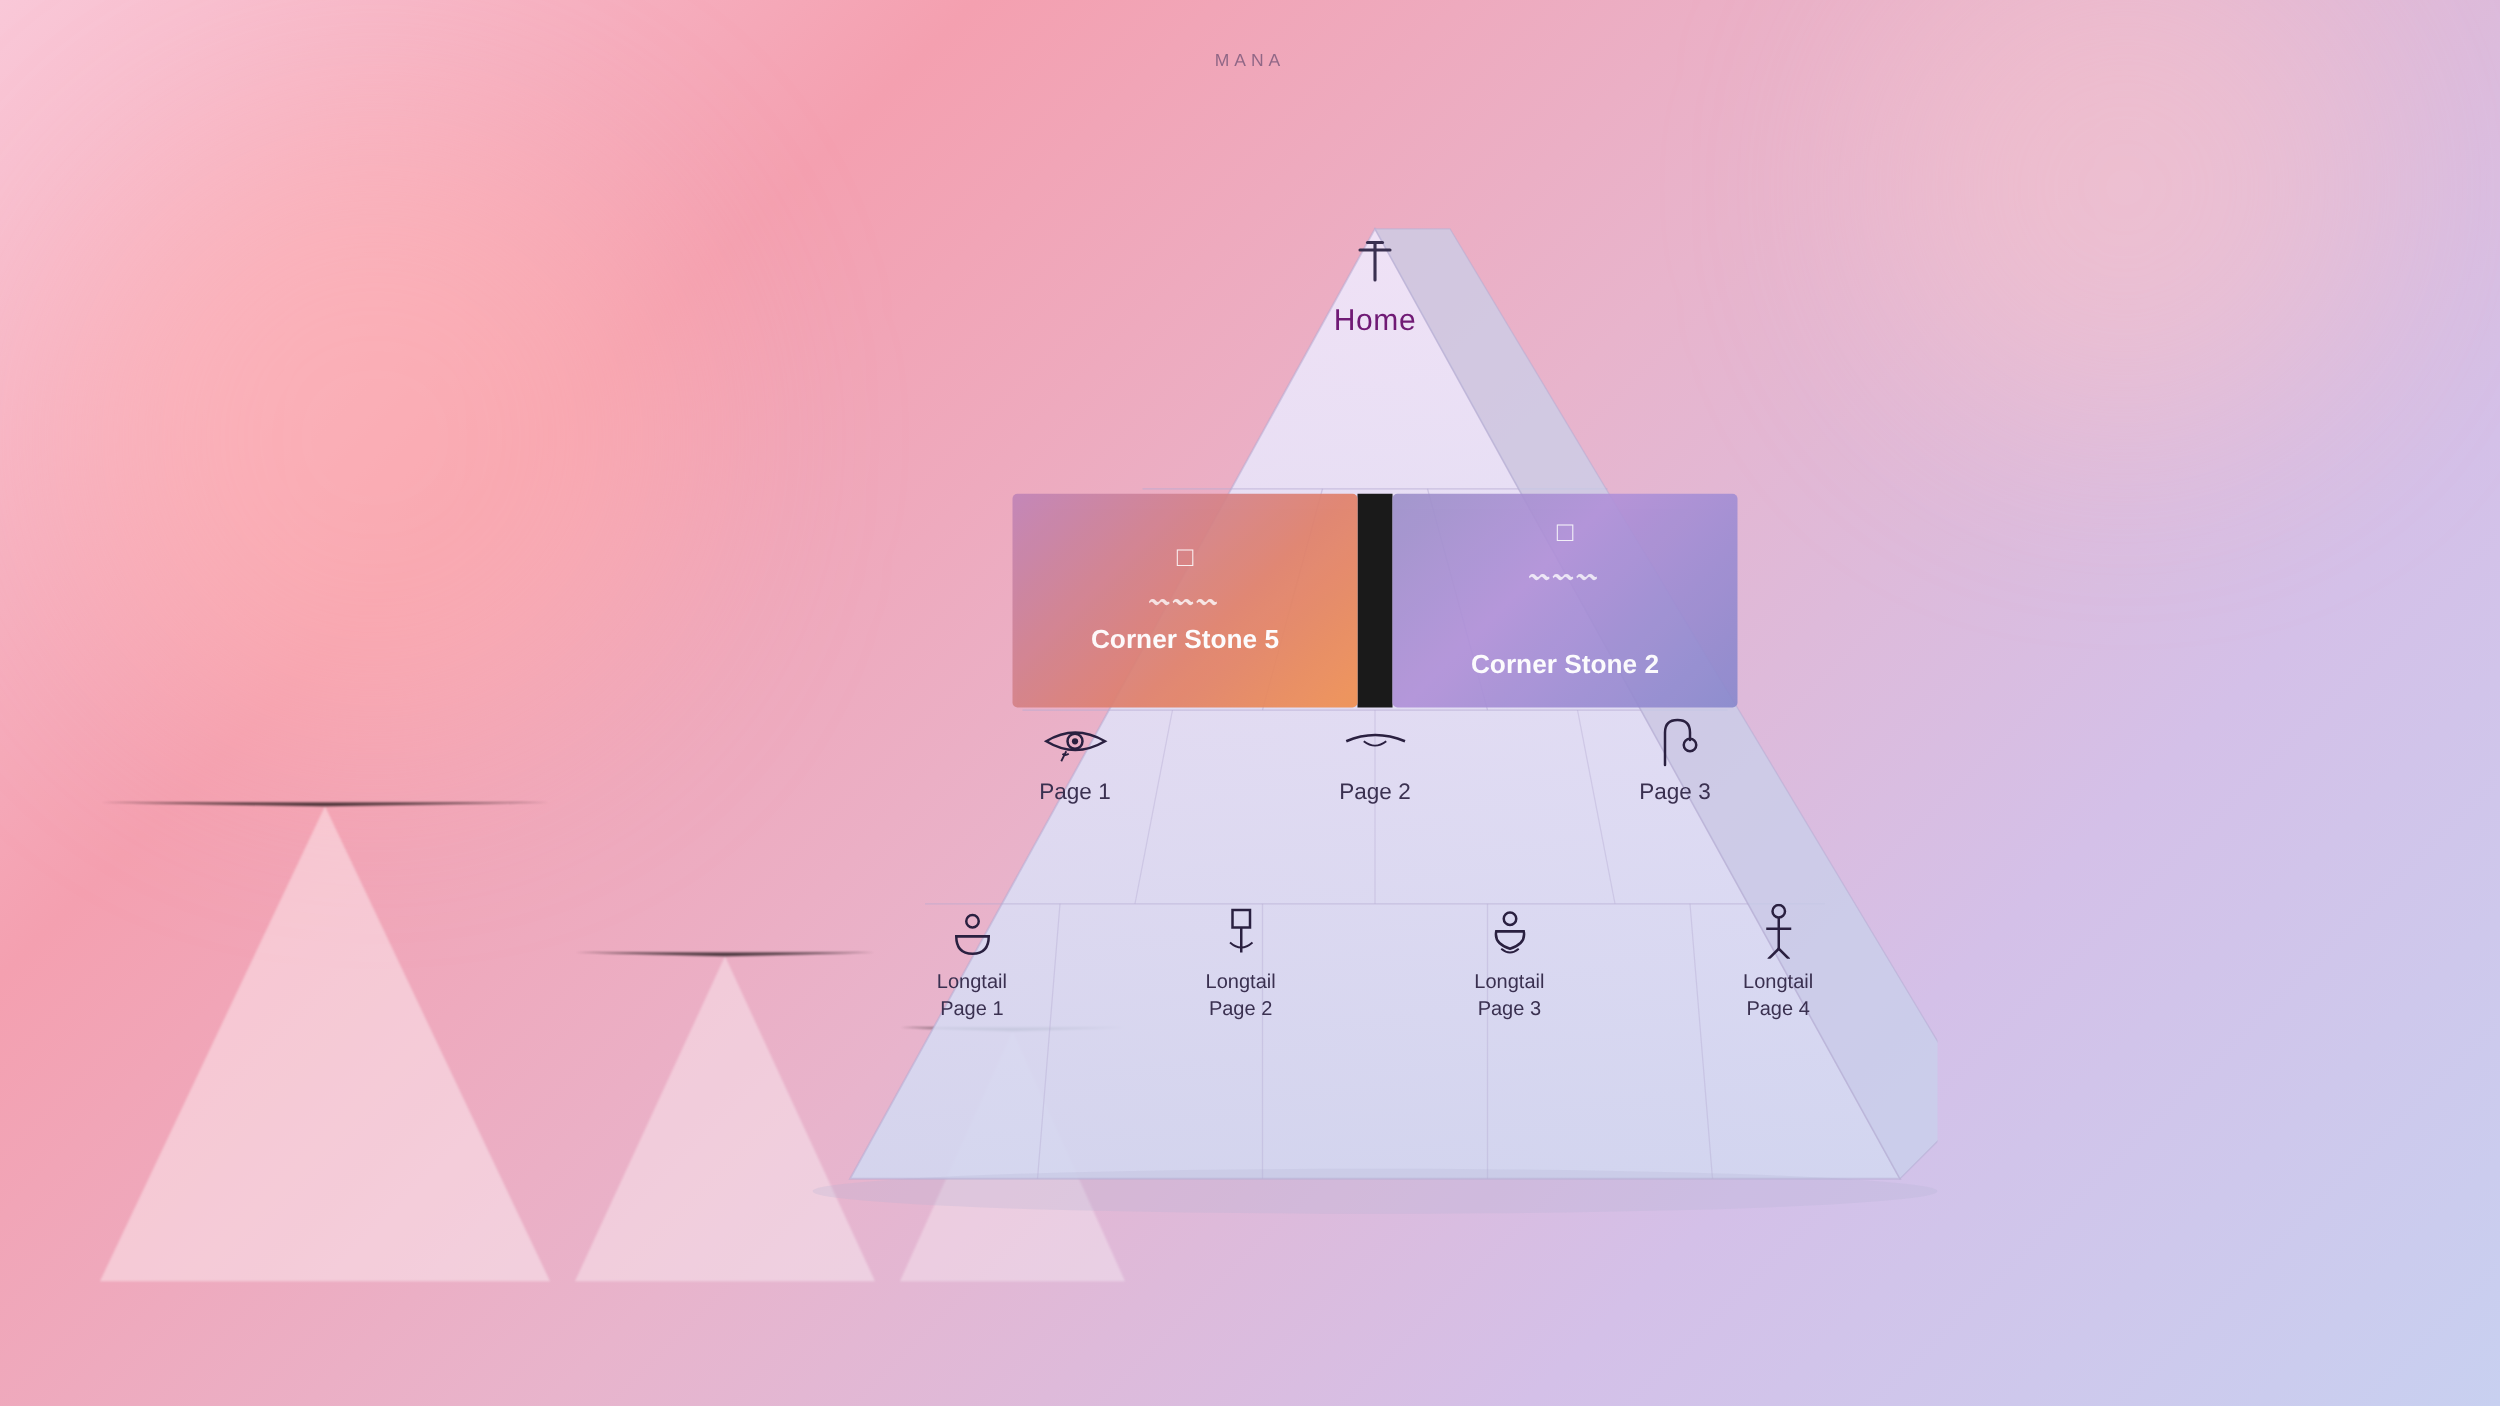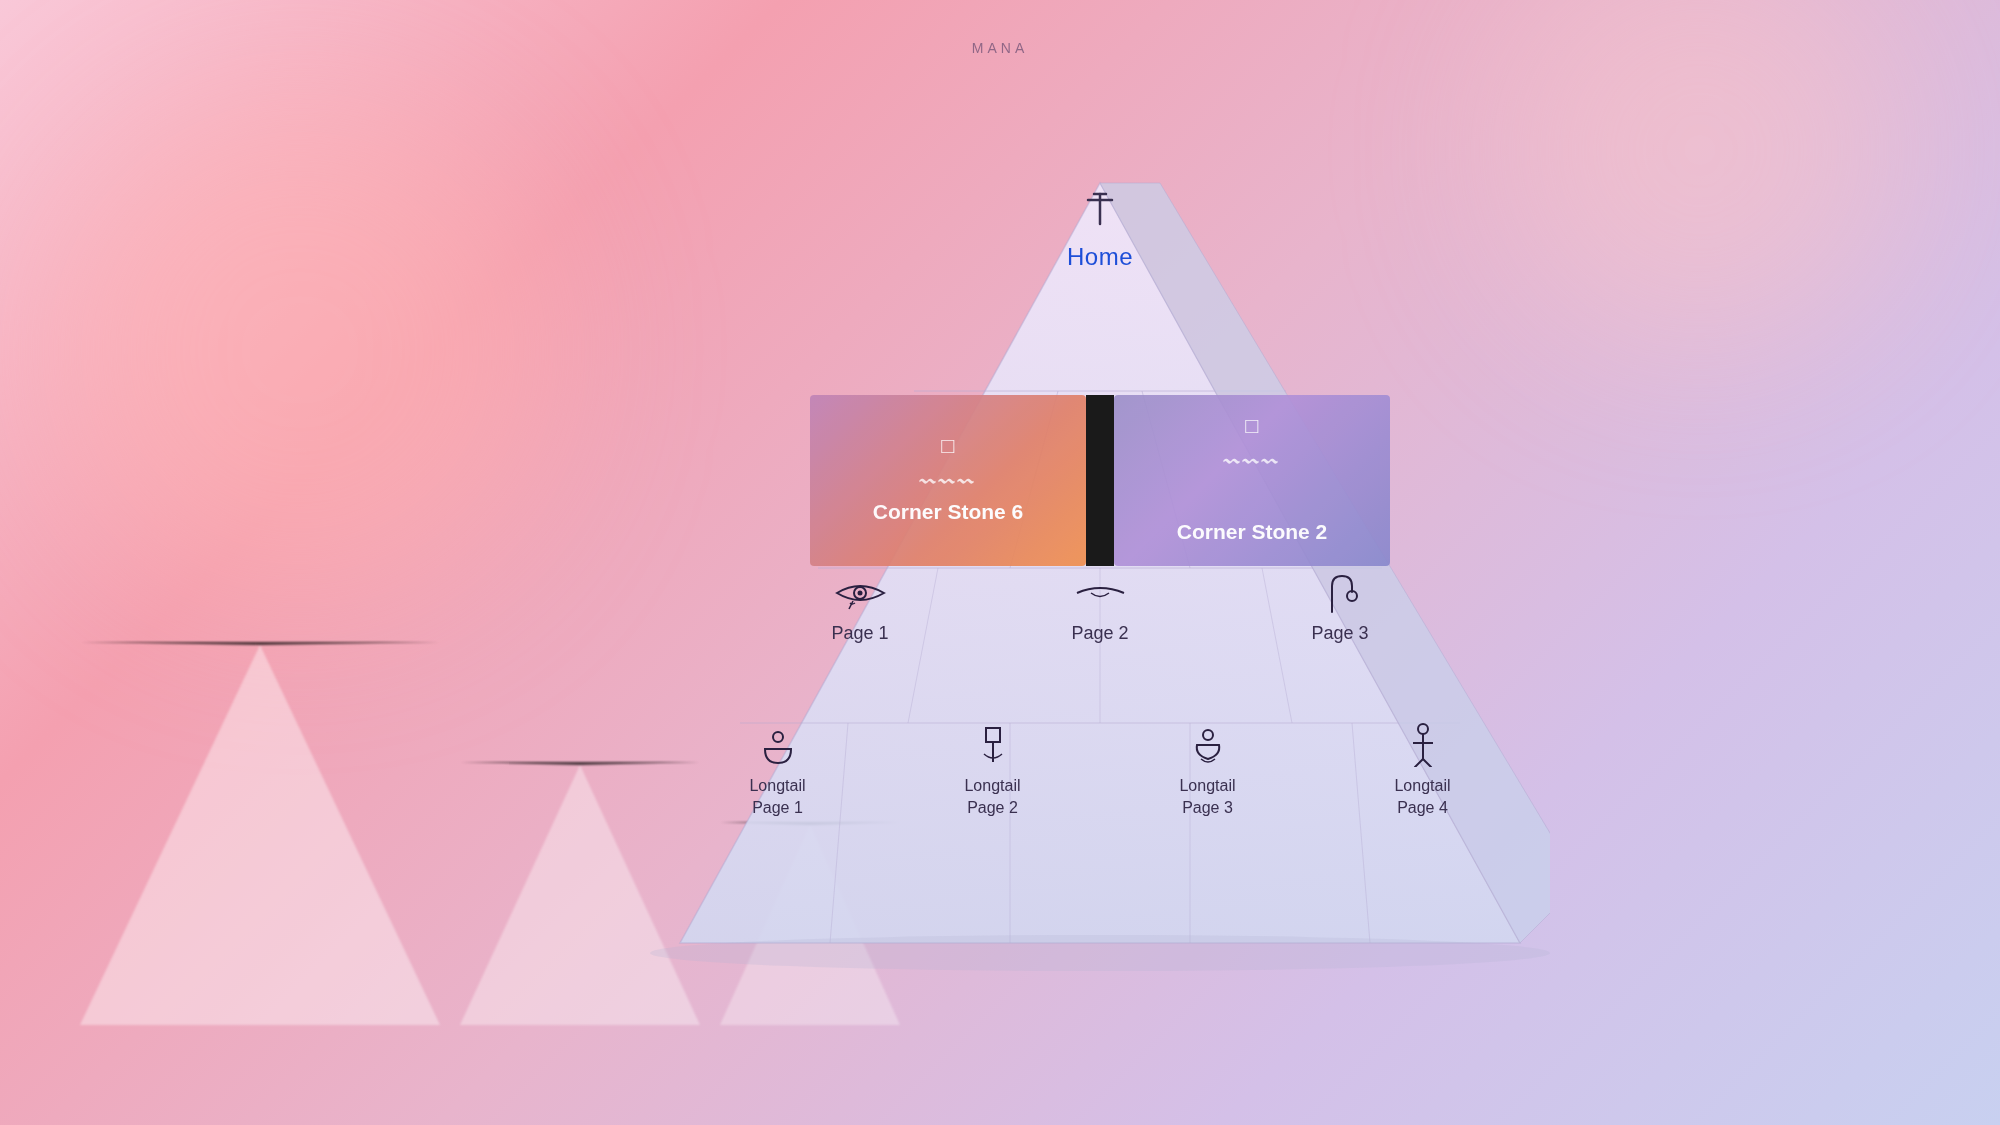--- a/index.html
+++ b/index.html
@@ -284,30 +284,30 @@
           
           <svg width="40" height="42" viewBox="0 0 40 42" fill="none" xmlns="http://www.w3.org/2000/svg">
 
             <line x1="8" y1="12" x2="32" y2="12" stroke="#3a3050" stroke-width="2.5" stroke-linecap="round"></line>
 
             <line x1="20" y1="6" x2="20" y2="36" stroke="#3a3050" stroke-width="2.5" stroke-linecap="round"></line>
 
             <line x1="14" y1="6" x2="26" y2="6" stroke="#3a3050" stroke-width="2.5" stroke-linecap="round"></line>
           </svg>
         </div>
-        <div style="font-size:24px;font-weight:400;color:#1d4ed8;letter-spacing:0.5px;">Home</div>
+        <div style="font-size:24px;font-weight:400;color:#701a75;letter-spacing:0.5px;">Home</div>
       </div>
     </div>
 
     <div class="tier-overlay tier-corners">
 
       <div class="cornerstone cs1">
         <div style="color:rgba(255,255,255,0.9);font-size:22px;">□</div>
         <div style="color:rgba(255,255,255,0.8);font-size:16px;letter-spacing:3px;">〰〰〰</div>
-        <div style="font-size:21px;font-weight:700;color:#fff;text-align:center;line-height:1.2;">Corner Stone 6</div>
+        <div style="font-size:21px;font-weight:700;color:#fff;text-align:center;line-height:1.2;">Corner Stone 5</div>
       </div>
 
       <div class="cs-divider"></div>
 
       <div class="cornerstone cs2">
         <div style="color:rgba(255,255,255,0.9);font-size:22px;">□</div>
         <div style="color:rgba(255,255,255,0.8);font-size:16px;letter-spacing:3px;">〰〰〰</div>
         <div style="font-size:21px;font-weight:700;color:#fff;text-align:center;line-height:1.2;margin-top:40px;">Corner Stone 2</div>
       </div>
     </div>

